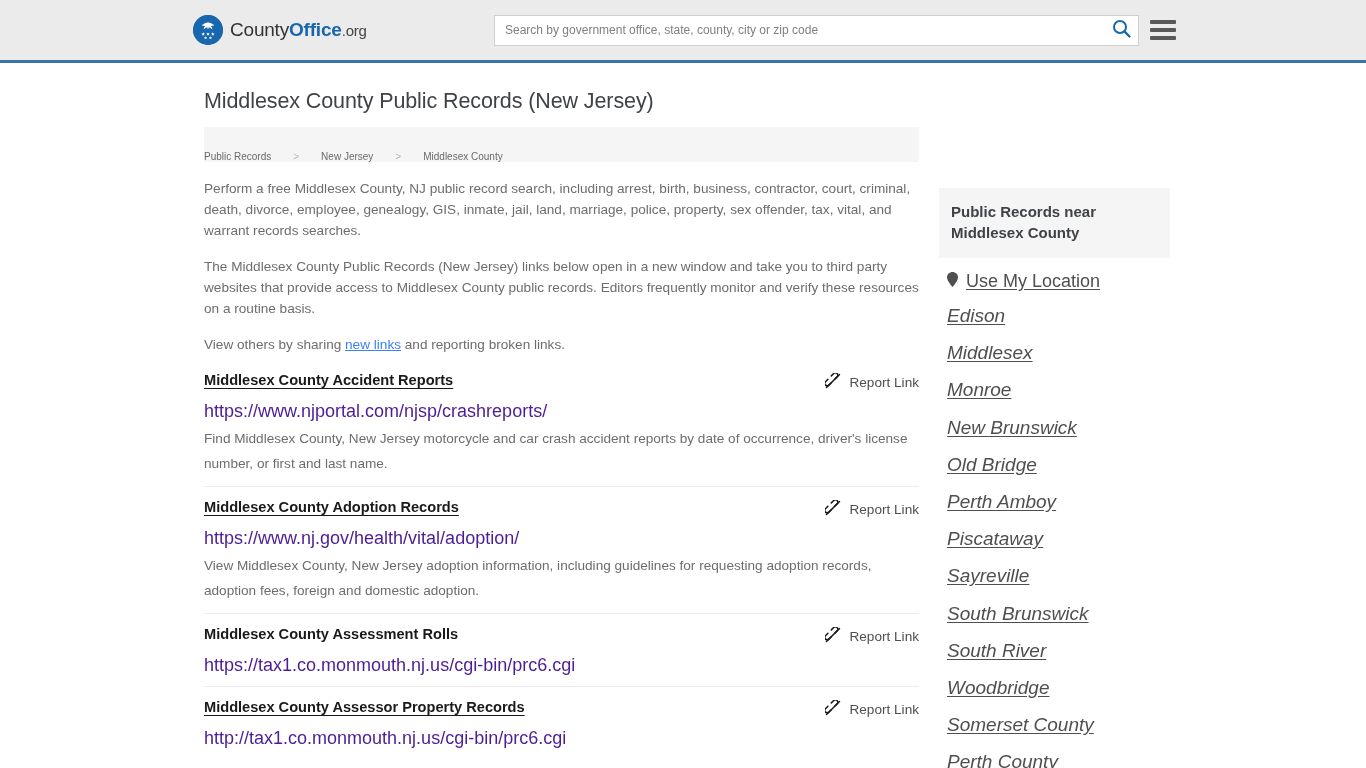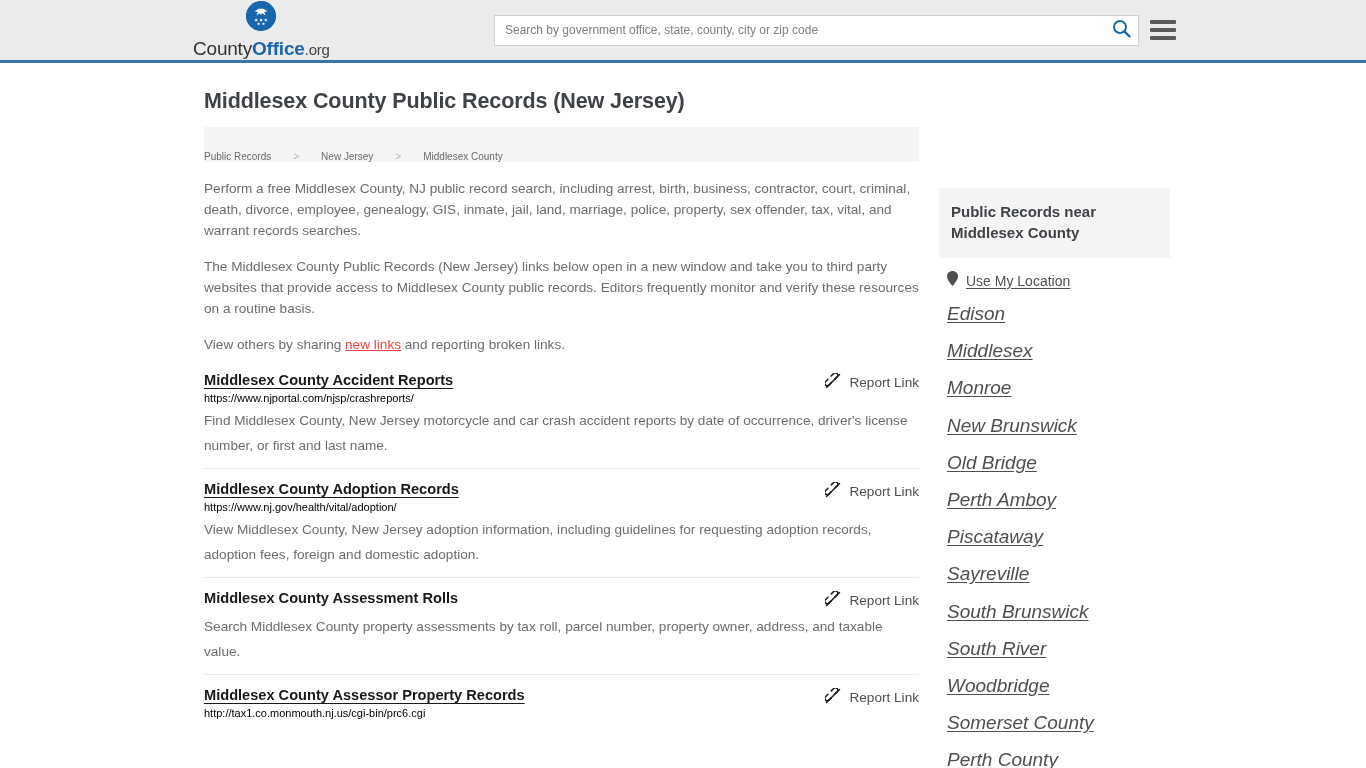--- a/index.html
+++ b/index.html
@@ -19,21 +19,20 @@
     align-items: center;
     position: relative;
   }
   .logo-wrap {
     position: absolute;
     left: 193px;
     display: flex;
     align-items: center;
     gap: 7px;
     text-decoration: none;
-    flex-direction: column;
   }
   .logo-mark {
     width: 30px; height: 30px;
     border-radius: 50%;
     background: #1766ae;
     display: flex; align-items: center; justify-content: center;
     flex-direction: column;
     position: relative;
     overflow: hidden;
   }
@@ -102,21 +101,21 @@
   }
   .side-col {
     position: absolute;
     left: 939px;
     top: 125px;
     width: 231px;
   }
 
   .page-title {
     font-size: 21.5px;
-    font-weight: bold;
+    font-weight: normal;
     color: #3f4246;
     letter-spacing: -0.1px;
     margin-bottom: 13px;
   }
 
   .breadcrumb {
     background: #f5f5f5;
     height: 35px;
     display: flex;
     align-items: flex-end;
@@ -131,21 +130,21 @@
   }
   .breadcrumb .sep { color: #b5b5b5; }
   .breadcrumb .crumb-current { color: #6a6a6a; }
 
   .intro-p {
     font-size: 13.6px;
     line-height: 21px;
     color: #6d6d6d;
     margin-bottom: 15px;
   }
-  .intro-p a { color: #ef4444; text-decoration: underline; }
+  .intro-p a { color: #3b82f6; text-decoration: underline; }
 
   
   .record {
     border-top: 1px solid #ebebeb;
     padding-top: 12px;
     padding-bottom: 10px;
     position: relative;
   }
   .record:first-of-type { border-top: none; padding-top: 2px; }
   .record-head {
@@ -166,22 +165,23 @@
     display: flex;
     align-items: center;
     gap: 8px;
     font-size: 13.6px;
     color: #4f4f4f;
     cursor: pointer;
     white-space: nowrap;
     margin-top: 1px;
   }
   .record-url {
-    font-size: 11px;
-    color: #000000;
+    font-size: 18px;
+    color: #4c1d95;
+    margin-top: 9px;
     word-break: break-all;
   }
   .record-desc {
     font-size: 13.6px;
     line-height: 25px;
     color: #6d6d6d;
     margin-top: 4px;
   }
 
   
@@ -196,21 +196,21 @@
   }
   .locate-row {
     display: flex;
     align-items: center;
     gap: 8px;
     padding-left: 8px;
     margin-bottom: 13px;
     cursor: pointer;
   }
   .locate-label {
-    font-size: 14px;
+    font-size: 18px;
     color: #4f4f4f;
     text-decoration: underline;
     text-underline-offset: 2px;
   }
   .near-list { list-style: none; padding-left: 8px; }
   .near-list li { margin-bottom: 15.2px; }
   .near-list a {
     font-size: 19px;
     color: #4f4f4f;
     text-decoration: underline;
@@ -322,21 +322,21 @@
             <span>
               <svg width="16" height="16" viewBox="0 0 16 16" aria-hidden="true">
                 <path d="M6.3 9.7 L3.9 12.1 a2.4 2.4 0 1 1 -3.4 -3.4 L2.9 6.3" fill="none" stroke="#1a1a1a" stroke-width="1.5" stroke-linecap="round"></path>
                 <path d="M9.7 6.3 L12.1 3.9 a2.4 2.4 0 1 0 -3.4 -3.4 L6.3 2.9" fill="none" stroke="#1a1a1a" stroke-width="1.5" stroke-linecap="round"></path>
                 <line x1="1.5" y1="14.5" x2="14.5" y2="1.5" stroke="#1a1a1a" stroke-width="1.5" stroke-linecap="round"></line>
               </svg>
             </span>
             <span>Report Link</span>
           </div>
         </div>
-        <p class="record-desc">Search Middlesex County property assessments by tax roll, parcel number, property owner, address, and taxable value.</p>
+        <div class="record-url">https://tax1.co.monmouth.nj.us/cgi-bin/prc6.cgi</div>
       </article>
 
       <article class="record">
         <div class="record-head">
           <a href="#" class="record-title">Middlesex County Assessor Property Records</a>
           <div class="report-link">
             <span>
               <svg width="16" height="16" viewBox="0 0 16 16" aria-hidden="true">
                 <path d="M6.3 9.7 L3.9 12.1 a2.4 2.4 0 1 1 -3.4 -3.4 L2.9 6.3" fill="none" stroke="#1a1a1a" stroke-width="1.5" stroke-linecap="round"></path>
                 <path d="M9.7 6.3 L12.1 3.9 a2.4 2.4 0 1 0 -3.4 -3.4 L6.3 2.9" fill="none" stroke="#1a1a1a" stroke-width="1.5" stroke-linecap="round"></path>

